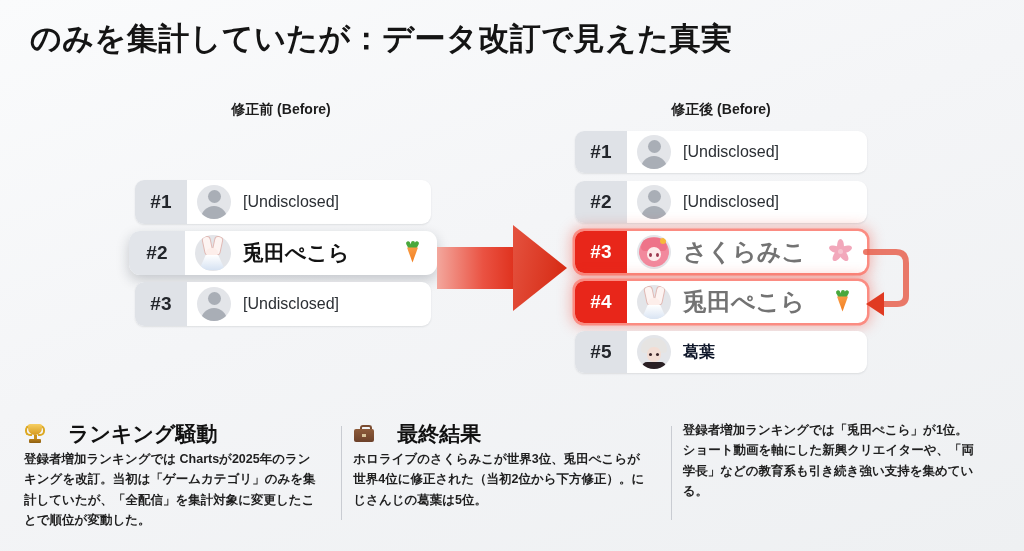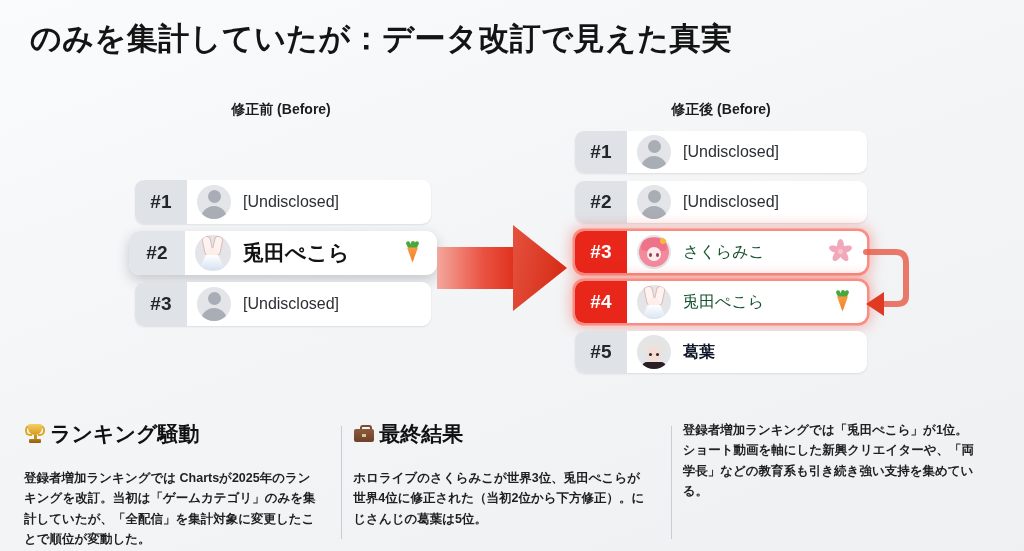--- a/index.html
+++ b/index.html
@@ -142,21 +142,21 @@
   .row.featured .name{font-size:21px;font-weight:700;color:#121212;}
   .row.featured .avatar{width:36px;height:36px;}
 
   
   .rank-list.after .row{height:42px;margin-bottom:8px;}
   .row.hl{
     background:#ffffff;
     box-shadow:0 0 0 2.5px #fb8c82, 0 0 14px 4px rgba(236,49,33,.34);
   }
   .row.hl .badge{background:#e8261a;color:#ffffff;}
-  .row.hl .name{font-size:16px;font-weight:400;color:#14532d;}
+  .row.hl .name{font-size:24px;font-weight:700;color:#737373;}
   .row.after-name-b .name{font-size:16px;font-weight:700;color:#0f172a;}
 
   
   .big-arrow{position:absolute;left:437px;top:225px;width:130px;height:86px;}
   .big-arrow .shaft{
     position:absolute;left:0;top:22px;width:84px;height:42px;
     background:linear-gradient(90deg,#f3a79d 0%,#ea5242 55%,#dd2b16 100%);
   }
   .big-arrow .head{
     position:absolute;left:76px;top:0;width:54px;height:86px;
@@ -167,21 +167,21 @@
   
   .swap-arrow{position:absolute;left:862px;top:246px;width:56px;height:78px;}
 
   
   .cards{position:absolute;left:24px;top:420px;width:976px;display:flex;}
   .card{position:relative;flex:1 1 0;padding-right:20px;}
   .card + .card{padding-left:12px;}
   .card + .card::before{
     content:"";position:absolute;left:0;top:6px;bottom:10px;width:1px;background:#c9ccd2;
   }
-  .card-head{display:flex;align-items:center;gap:4px;margin-bottom:20px;}
+  .card-head{display:flex;align-items:center;gap:22px;margin-bottom:1px;}
   .card-head .ctitle{font-size:21px;font-weight:700;color:#111;white-space:nowrap;}
   .card-body{font-size:12.5px;line-height:1.62;color:#1f1f1f;font-weight:700;}
 
   
   .ico{width:22px;height:22px;position:relative;flex:0 0 auto;}
   .ico-trophy .cup{position:absolute;left:4px;top:1px;width:14px;height:11px;
     background:linear-gradient(180deg,#f6cf63 0%,#d79a1c 100%);
     border-radius:2px 2px 7px 7px;}
   .ico-trophy .hl{position:absolute;left:1px;top:2px;width:5px;height:7px;
     border:2px solid #dca823;border-right:none;border-radius:5px 0 0 5px;}

